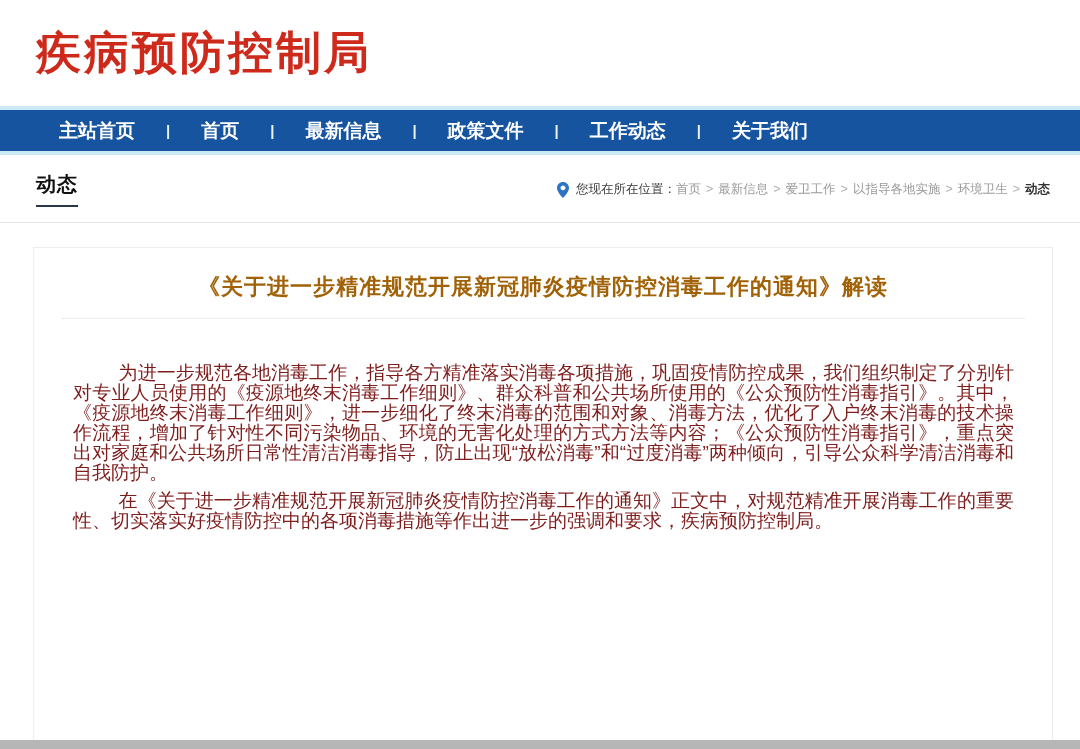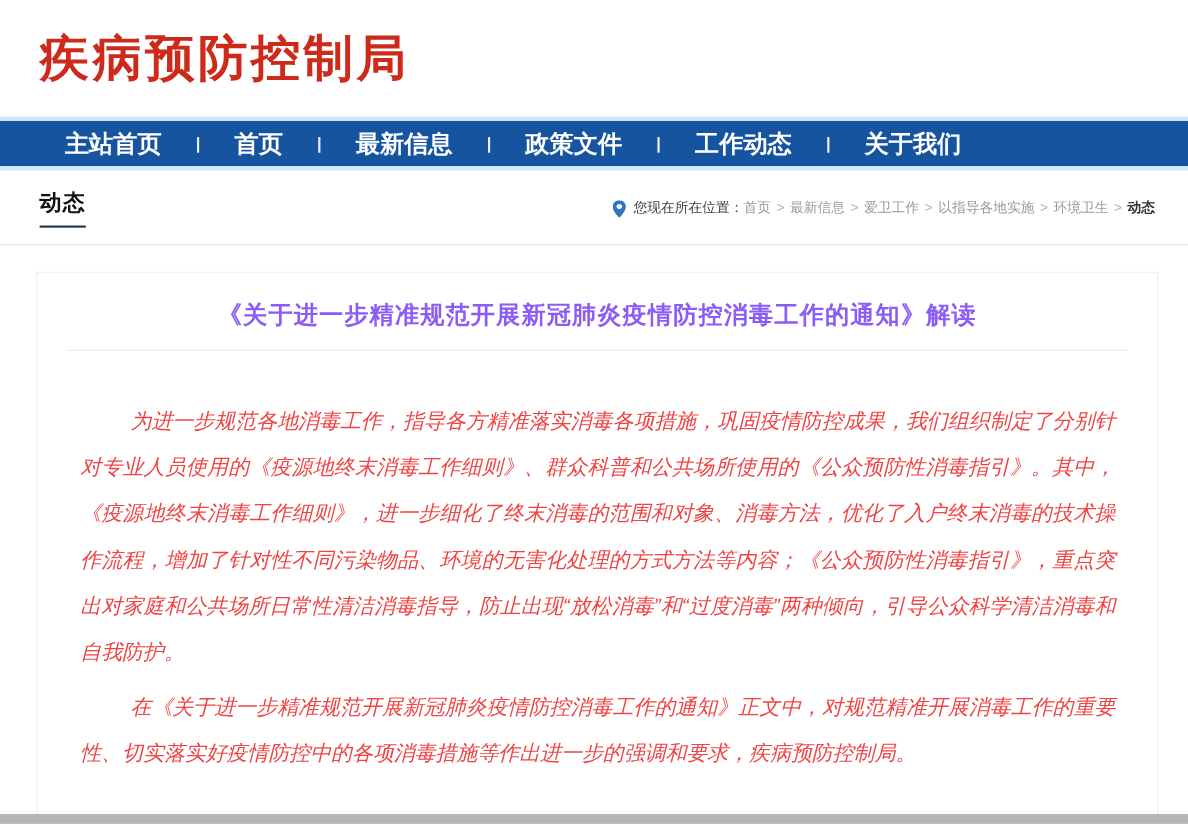--- a/index.html
+++ b/index.html
@@ -14,21 +14,21 @@
     margin:0;font-size:45px;font-weight:900;color:#ce2a1c;letter-spacing:3px;
     font-family:"DejaVu Sans","Liberation Sans",sans-serif;cursor:pointer;
   }
   .blue-line{height:4px;background:#cde9f8;}
   
   .main-nav{
     height:41px;background:#17549f;display:flex;align-items:center;
     padding-left:34px;color:#fff;
   }
   .nav-item{
-    color:#fff;font-size:22px;font-weight:bold;text-decoration:none;
+    color:#fff;font-size:19px;font-weight:bold;text-decoration:none;
     padding:0 25px;cursor:pointer;white-space:nowrap;
   }
   .nav-sep{color:#e8f1fa;font-size:15px;font-weight:bold;padding:0 6px;}
   
   .section-row{
     position:relative;margin-top:20px;height:32px;
     display:flex;justify-content:space-between;align-items:flex-end;
     padding:0 30px 16px 36px;
   }
   .section-row::after{
@@ -46,36 +46,35 @@
   .bc-link{color:#9a9a9a;text-decoration:none;cursor:pointer;}
   .bc-sep{color:#b0b0b0;padding:0 5px;}
   .bc-current{color:#333;font-weight:bold;}
   
   .article-card{
     margin:24px 27px 0 33px;border:1px solid #ededed;border-bottom:none;
     background:#fff;height:520px;position:relative;box-sizing:border-box;
   }
   .article-title{
     margin:24px 60px 0;text-align:center;font-size:22px;font-weight:600;
-    color:#8b5cf6;letter-spacing:1px;
+    color:#a16207;letter-spacing:1px;
   }
   .meta-row{position:relative;margin-top:26px;text-align:center;font-size:13px;color:#9c9c9c;}
   .meta-row .sp{display:inline-block;width:14px;}
   .tools{position:absolute;right:26px;top:-6px;display:flex;gap:7px;}
   .tool-btn{
     width:28px;height:26px;border-radius:4px;display:flex;align-items:center;justify-content:center;
     font-size:13px;cursor:pointer;box-sizing:border-box;background:#fff;
   }
   .tool-btn.dashed{border:1px dashed #d4d4d4;color:#b8b8b8;}
   .tool-btn.solid{border:1px solid #c9c9c9;background:linear-gradient(#f9f9f9,#e9e9e9);color:#555;}
   .divider{margin:16px 27px 0;border:none;border-top:1px solid #ececec;}
   .article-body{
-    padding:44px 38px 0 39px;font-size:19px;line-height:42px;color:#ef4444;
+    padding:44px 38px 0 39px;font-size:19px;line-height:20px;color:#7f1d1d;
     text-align:justify;
-    font-style:italic;
   }
   .para{margin:0 0 8px;text-indent:2.4em;}
   .related{
     margin:40px 38px 0 39px;font-size:19px;line-height:30px;color:#4f4f4f;text-indent:2.4em;
   }
   .related-link{color:#4f4f4f;text-decoration:none;cursor:pointer;}
   
   .bottom-strip{position:absolute;left:0;bottom:0;width:100%;height:9px;background:#b6b6b6;}
 </style>
 </head>

